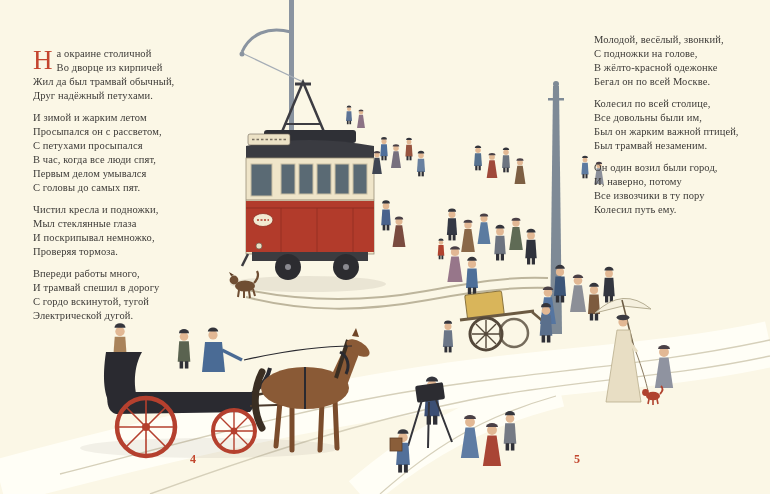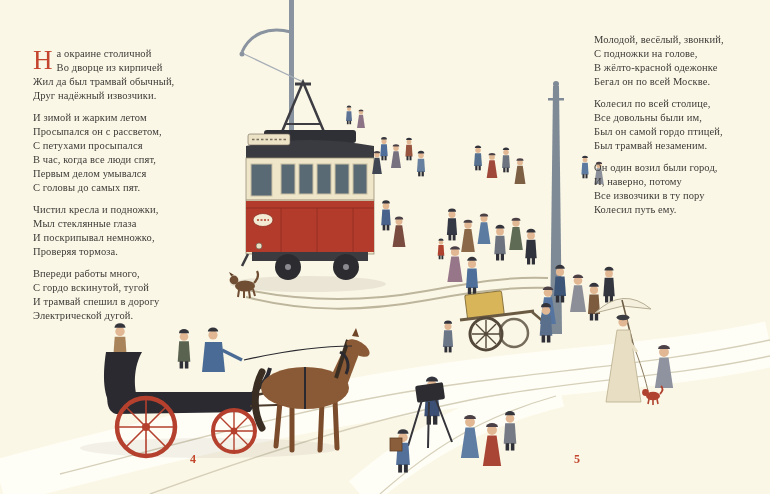--- a/index.html
+++ b/index.html
@@ -239,55 +239,55 @@
       </g>
     </g>
   </svg>
 
   <div class="poem left-poem">
     <div class="stanza">
       <span class="drop-cap">Н</span>
       <div class="line">а окраине столичной</div>
       <div class="line">Во дворце из кирпичей</div>
       <div class="line">Жил да был трамвай обычный,</div>
-      <div class="line">Друг надёжный извозчики.</div>
+      <div class="line">Друг надёжный петухами.</div>
     </div>
     <div class="stanza">
       <div class="line">И зимой и жарким летом</div>
       <div class="line">Просыпался он с рассветом,</div>
       <div class="line">С петухами просыпался</div>
       <div class="line">В час, когда все люди спят,</div>
       <div class="line">Первым делом умывался</div>
       <div class="line">С головы до самых пят.</div>
     </div>
     <div class="stanza">
       <div class="line">Чистил кресла и подножки,</div>
       <div class="line">Мыл стеклянные глаза</div>
       <div class="line">И поскрипывал немножко,</div>
       <div class="line">Проверяя тормоза.</div>
     </div>
     <div class="stanza">
       <div class="line">Впереди работы много,</div>
+      <div class="line">И трамвай спешил в дорогу</div>
       <div class="line">С гордо вскинутой, тугой</div>
-      <div class="line">И трамвай спешил в дорогу</div>
       <div class="line">Электрической дугой.</div>
     </div>
   </div>
 
   <div class="poem right-poem">
     <div class="stanza">
       <div class="line">Молодой, весёлый, звонкий,</div>
       <div class="line">С подножки на голове,</div>
       <div class="line">В жёлто-красной одежонке</div>
       <div class="line">Бегал он по всей Москве.</div>
     </div>
     <div class="stanza">
       <div class="line">Колесил по всей столице,</div>
       <div class="line">Все довольны были им,</div>
-      <div class="line">Был он самой гордо птицей,</div>
+      <div class="line">Был он жарким важной птицей,</div>
       <div class="line">Был трамвай незаменим.</div>
     </div>
     <div class="stanza">
       <div class="line">Он один возил были город,</div>
       <div class="line">И, наверно, потому</div>
       <div class="line">Все извозчики в ту пору</div>
       <div class="line">Колесил путь ему.</div>
     </div>
   </div>
 

